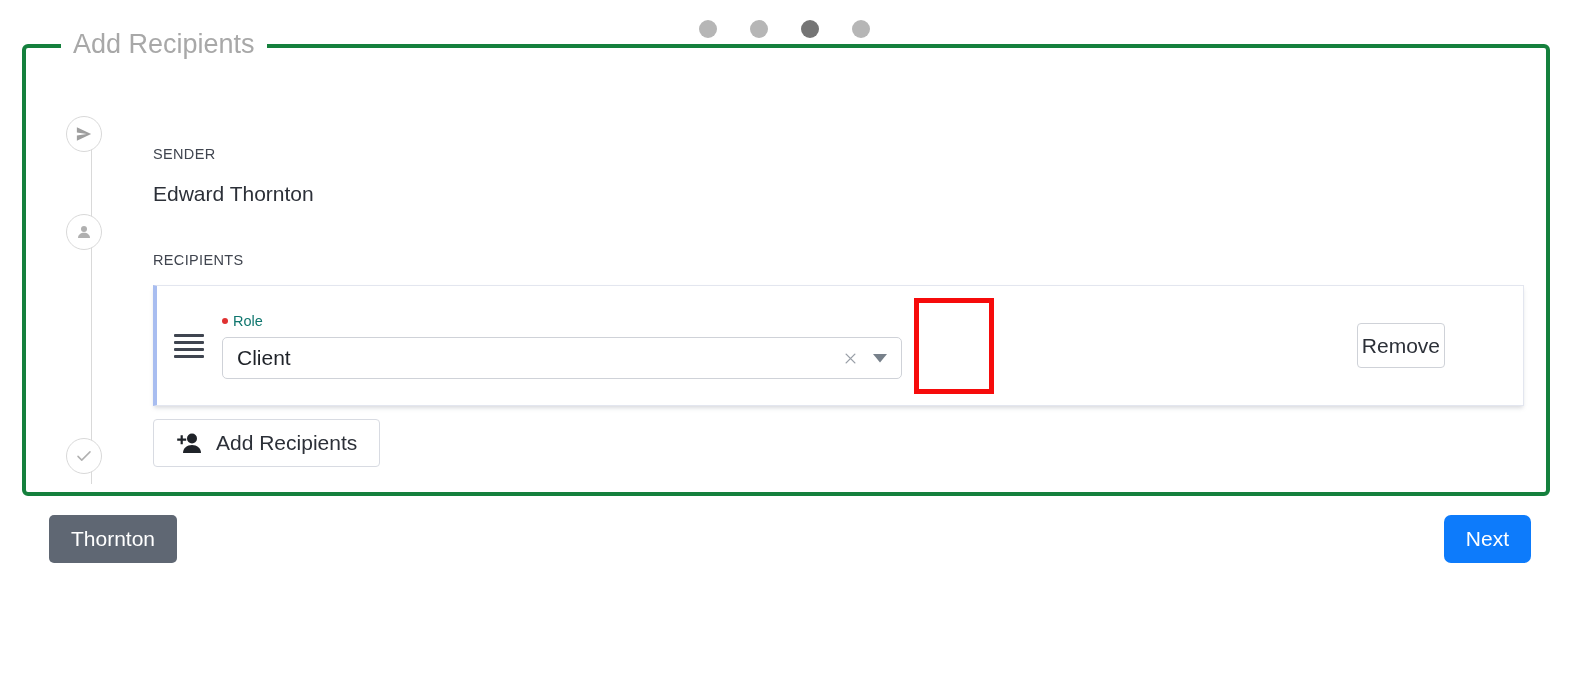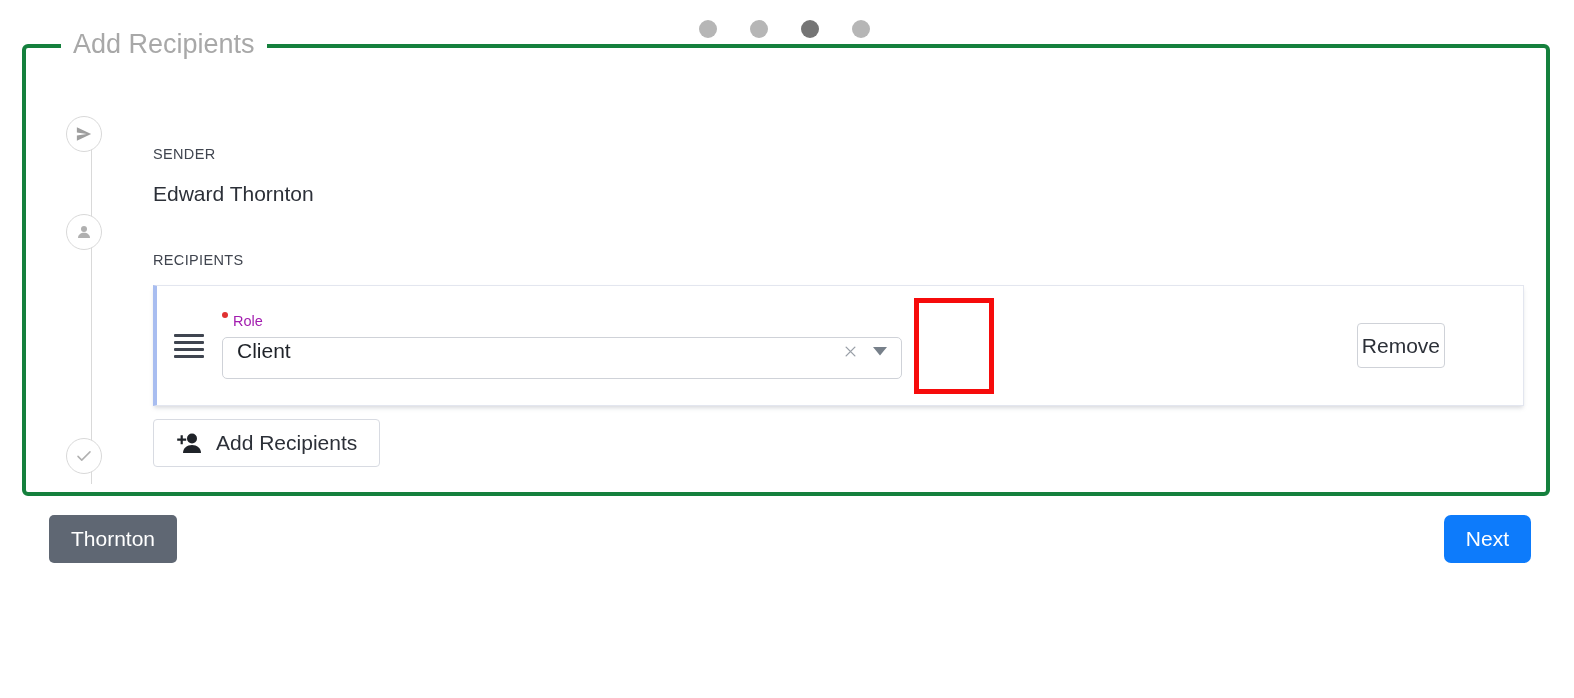--- a/index.html
+++ b/index.html
@@ -147,42 +147,42 @@
   }
 
   .role-group {
     margin-left: 18px;
     width: 680px;
     flex: 0 0 auto;
     position: relative;
   }
   .role-label {
     font-size: 14.5px;
-    color: #a21caf;
+    color: #0f766e;
     line-height: 18px;
     margin-bottom: 7px;
     display: flex;
-    align-items: flex-start;
+    align-items: center;
     gap: 5px;
   }
   .req-dot {
     width: 6px;
     height: 6px;
     border-radius: 50%;
     background: #e03131;
     display: inline-block;
   }
   .role-select {
     position: relative;
     height: 42px;
     border: 1px solid #cfd2d8;
     border-radius: 5px;
     background: #ffffff;
     display: flex;
-    align-items: flex-start;
+    align-items: center;
     box-sizing: border-box;
   }
   .role-value {
     font-size: 21px;
     color: #1f2329;
     padding-left: 14px;
     flex: 1 1 auto;
     line-height: 26px;
   }
   .select-clear,

